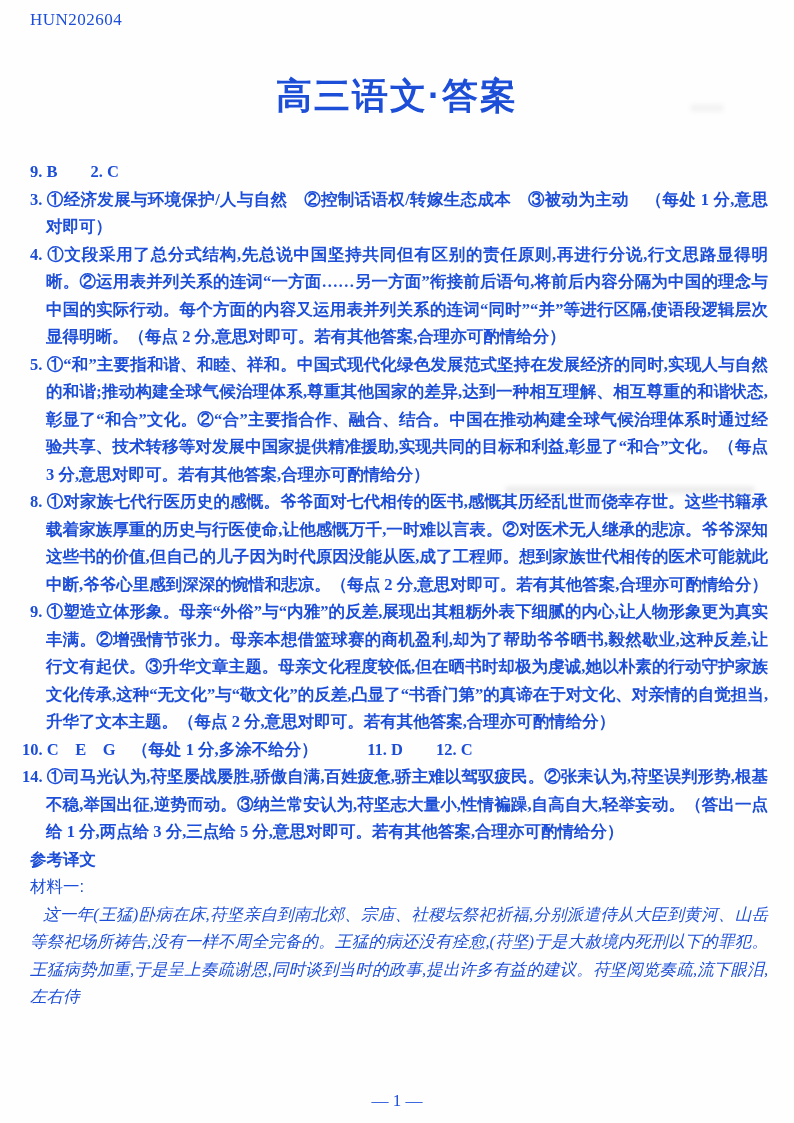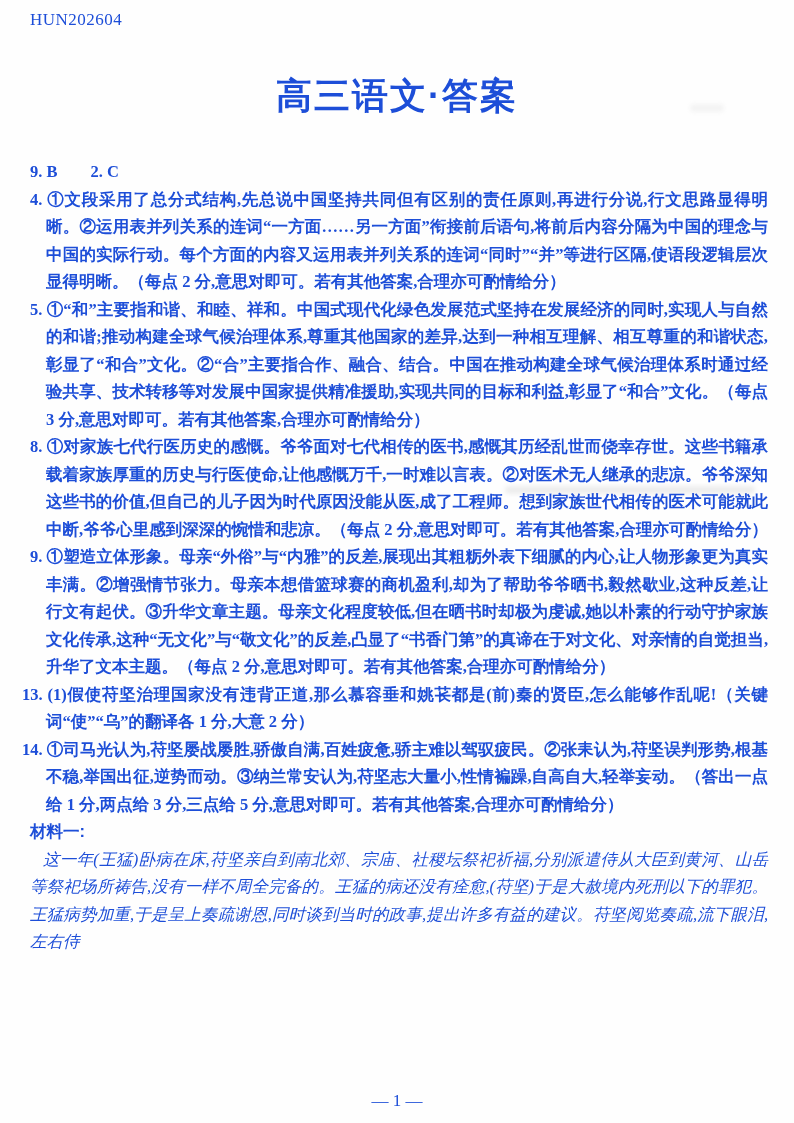--- a/index.html
+++ b/index.html
@@ -34,21 +34,21 @@
   .item.d2{margin-left:-8px;padding-left:24px;text-indent:-24px;} 
   .sub{margin-left:16px;padding-left:0;text-indent:0;}
   .ref-header{
     margin-left:16px;
     font-family:"Liberation Sans","DejaVu Sans",sans-serif;
     font-weight:bold;
   }
   .material-label{
     margin-left:31px;
     font-family:"Liberation Sans","DejaVu Sans",sans-serif;
-    font-weight:bold;
+    font-weight:normal;
   }
   .trans{
     margin-left:20px;
     text-indent:13px;
     font-style:italic;
     font-weight:500;
   }
   .footer{
     position:absolute;bottom:12px;left:0;width:100%;
     text-align:center;font-size:17px;font-weight:500;
@@ -69,25 +69,27 @@
 
   <div class="code">HUN202604</div>
 
   <div class="title">高三语文·答案</div>
 
   <div class="ghost"></div>
   <div class="ghost2"></div>
 
   <div class="content">
     <p class="item">9. B　　2. C</p>
+    <p class="item">3. ①经济发展与环境保护/人与自然　②控制话语权/转嫁生态成本　③被动为主动　（每处 1 分,意思对即可）</p>
     <p class="item">4. ①文段采用了总分式结构,先总说中国坚持共同但有区别的责任原则,再进行分说,行文思路显得明晰。②运用表并列关系的连词“一方面……另一方面”衔接前后语句,将前后内容分隔为中国的理念与中国的实际行动。每个方面的内容又运用表并列关系的连词“同时”“并”等进行区隔,使语段逻辑层次显得明晰。（每点 2 分,意思对即可。若有其他答案,合理亦可酌情给分）</p>
     <p class="item">5. ①“和”主要指和谐、和睦、祥和。中国式现代化绿色发展范式坚持在发展经济的同时,实现人与自然的和谐;推动构建全球气候治理体系,尊重其他国家的差异,达到一种相互理解、相互尊重的和谐状态,彰显了“和合”文化。②“合”主要指合作、融合、结合。中国在推动构建全球气候治理体系时通过经验共享、技术转移等对发展中国家提供精准援助,实现共同的目标和利益,彰显了“和合”文化。（每点 3 分,意思对即可。若有其他答案,合理亦可酌情给分）</p>
     <p class="item">8. ①对家族七代行医历史的感慨。爷爷面对七代相传的医书,感慨其历经乱世而侥幸存世。这些书籍承载着家族厚重的历史与行医使命,让他感慨万千,一时难以言表。②对医术无人继承的悲凉。爷爷深知这些书的价值,但自己的儿子因为时代原因没能从医,成了工程师。想到家族世代相传的医术可能就此中断,爷爷心里感到深深的惋惜和悲凉。（每点 2 分,意思对即可。若有其他答案,合理亦可酌情给分）</p>
     <p class="item">9. ①塑造立体形象。母亲“外俗”与“内雅”的反差,展现出其粗粝外表下细腻的内心,让人物形象更为真实丰满。②增强情节张力。母亲本想借篮球赛的商机盈利,却为了帮助爷爷晒书,毅然歇业,这种反差,让行文有起伏。③升华文章主题。母亲文化程度较低,但在晒书时却极为虔诚,她以朴素的行动守护家族文化传承,这种“无文化”与“敬文化”的反差,凸显了“书香门第”的真谛在于对文化、对亲情的自觉担当,升华了文本主题。（每点 2 分,意思对即可。若有其他答案,合理亦可酌情给分）</p>
-    <p class="item d2">13. (1)假使苻坚治理国家没有违背正道,那么慕容垂和姚苌都是(前)秦的贤臣,怎么能够作乱呢!（关键词“使”“乌”的翻译各 1 分,大意 2 分）</p>
+    <p class="item d2">10. C　E　G　（每处 1 分,多涂不给分）　　　11. D　　12. C</p>
     <p class="item d2">14. ①司马光认为,苻坚屡战屡胜,骄傲自满,百姓疲惫,骄主难以驾驭疲民。②张耒认为,苻坚误判形势,根基不稳,举国出征,逆势而动。③纳兰常安认为,苻坚志大量小,性情褊躁,自高自大,轻举妄动。（答出一点给 1 分,两点给 3 分,三点给 5 分,意思对即可。若有其他答案,合理亦可酌情给分）</p>
+    <p class="ref-header">参考译文</p>
     <p class="material-label">材料一:</p>
     <p class="trans">这一年(王猛)卧病在床,苻坚亲自到南北郊、宗庙、社稷坛祭祀祈福,分别派遣侍从大臣到黄河、山岳等祭祀场所祷告,没有一样不周全完备的。王猛的病还没有痊愈,(苻坚)于是大赦境内死刑以下的罪犯。王猛病势加重,于是呈上奏疏谢恩,同时谈到当时的政事,提出许多有益的建议。苻坚阅览奏疏,流下眼泪,左右侍</p>
   </div>
 
   <div class="footer">— 1 —</div>
 
 </div>
 
 </body></html>

